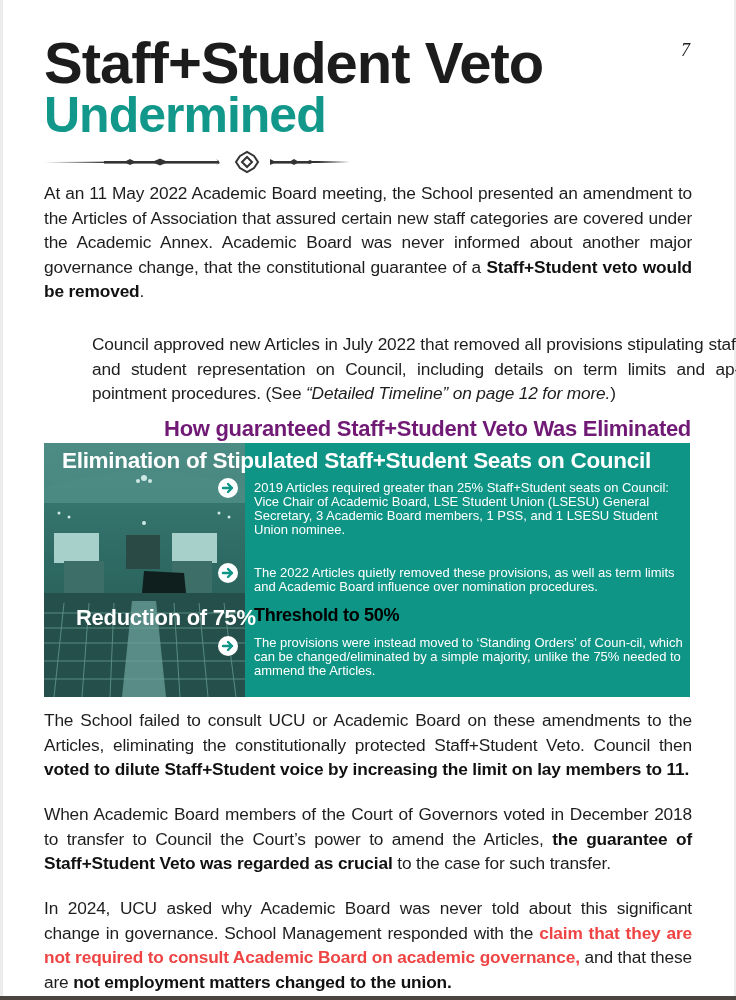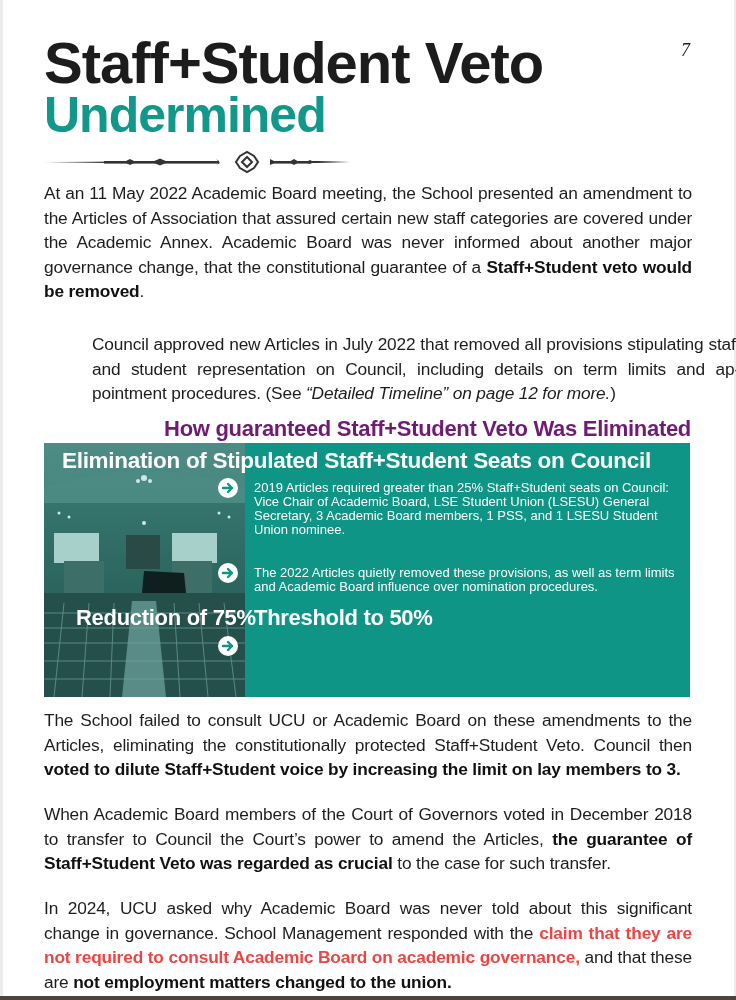--- a/index.html
+++ b/index.html
@@ -14,21 +14,21 @@
   .divider { position:absolute; left:44px; top:150px; width:306px; height:24px; }
   .para { position:absolute; left:44px; width:648px; font-size:17.3px; line-height:24.6px; text-align:justify; color:#1d1d1d; letter-spacing:-0.15px; }
   .para b { font-weight:bold; color:#111; }
   .teal { color:#ef4444; font-weight:bold; }
   .section-head { position:absolute; left:44px; width:647px; top:416px; font-size:22px; font-weight:bold; color:#701a75; text-align:right; letter-spacing:-0.3px; }
   .box { position:absolute; left:44px; top:443px; width:646px; height:254px; background:#0f9585; overflow:hidden; }
   .photo { position:absolute; left:0; top:0; width:201px; height:254px; background:linear-gradient(180deg,#3f7f78 0%,#2f6d66 40%,#2a5f59 70%,#326b64 100%); overflow:hidden; }
   .photo svg { position:absolute; left:0; top:0; }
   .box-h1 { position:absolute; left:18px; top:5px; font-size:22.5px; font-weight:bold; color:#ffffff; letter-spacing:-0.3px; white-space:nowrap; }
   .box-h2a { position:absolute; left:22px; top:162px; font-size:22px; font-weight:bold; color:#ffffff; white-space:nowrap; letter-spacing:-0.3px;margin-left:10px; }
-  .box-h2b { position:absolute; left:210px; top:162px; font-size:22px; font-weight:bold; color:#ffffff; white-space:nowrap; letter-spacing:-0.3px; }
+  .box-h2b { position:absolute; left:210px; top:162px; font-size:18px; font-weight:bold; color:#000000; white-space:nowrap; letter-spacing:-0.3px; }
   .bullet { position:absolute; left:210px; width:430px; font-size:13px; line-height:14px; color:#ffffff; }
   .arrow { position:absolute; left:174px; width:20px; height:20px; border-radius:50%; background:#ffffff; }
   .arrow svg { position:absolute; left:0; top:0; }
 </style>
 </head>
 <body>
 
 <div class="page-edge"></div>
 <div class="page-edge-r"></div>
 
@@ -112,21 +112,22 @@
   <div class="bullet" style="top:123px;">The 2022 Articles quietly removed these provisions, as well as term limits and Academic Board influence over nomination procedures.</div>
 
   <div class="box-h2a">Reduction of 75%</div>
   <div class="box-h2b">Threshold to 50%</div>
 
   <div class="arrow" style="top:193px;">
     <svg width="20" height="20" viewBox="0 0 20 20">
         <path d="M5 10 L14 10 M10 6 L14 10 L10 14" stroke="#0f9585" stroke-width="2.4" fill="none" stroke-linecap="round" stroke-linejoin="round"></path>
       </svg>
   </div>
+  <div class="bullet" style="top:193px;">The provisions were instead moved to ‘Standing Orders’ of Coun-cil, which can be changed/eliminated by a simple majority, unlike the 75% needed to ammend the Articles.</div>
 </div>
 
-<div class="para" style="top:708px;"><span>The School failed to consult UCU or Academic Board on these amendments to the Articles, eliminating the constitutionally protected Staff+Student Veto. Council then </span><b>voted to dilute Staff+Student voice by increasing the limit on lay members to 3.</b></div>
+<div class="para" style="top:708px;"><span>The School failed to consult UCU or Academic Board on these amendments to the Articles, eliminating the constitutionally protected Staff+Student Veto. Council then </span><b>voted to dilute Staff+Student voice by increasing the limit on lay members to 11.</b></div>
 
 <div class="para" style="top:802px;"><span>When Academic Board members of the Court of Governors voted in December 2018 to transfer to Council the Court’s power to amend the Articles, </span><b>the guarantee of Staff+Student Veto was regarded as crucial</b><span> to the case for such transfer.</span></div>
 
 <div class="para" style="top:896px;"><span>In 2024, UCU asked why Academic Board was never told about this significant change in governance. School Management responded with the </span><span class="teal">claim that they are not required to consult Academic Board on academic governance,</span><span> and that these are </span><b>not employment matters changed to the union.</b></div>
 
 <div class="bottom-bar"></div>
 
 </body></html>

